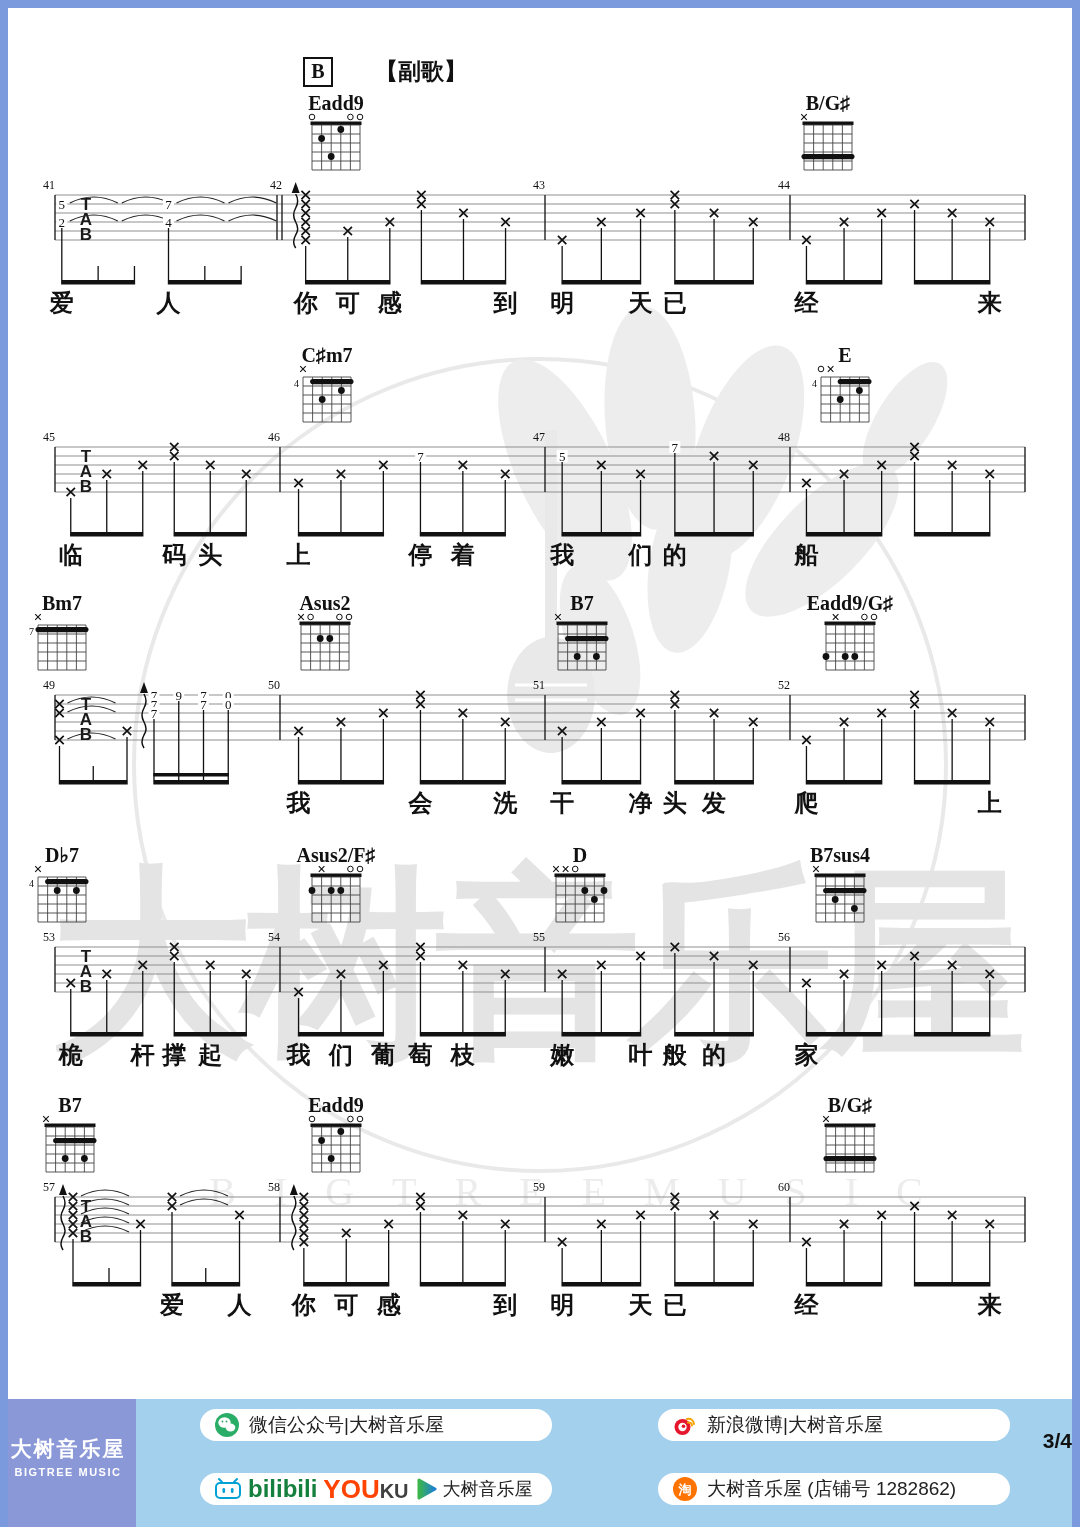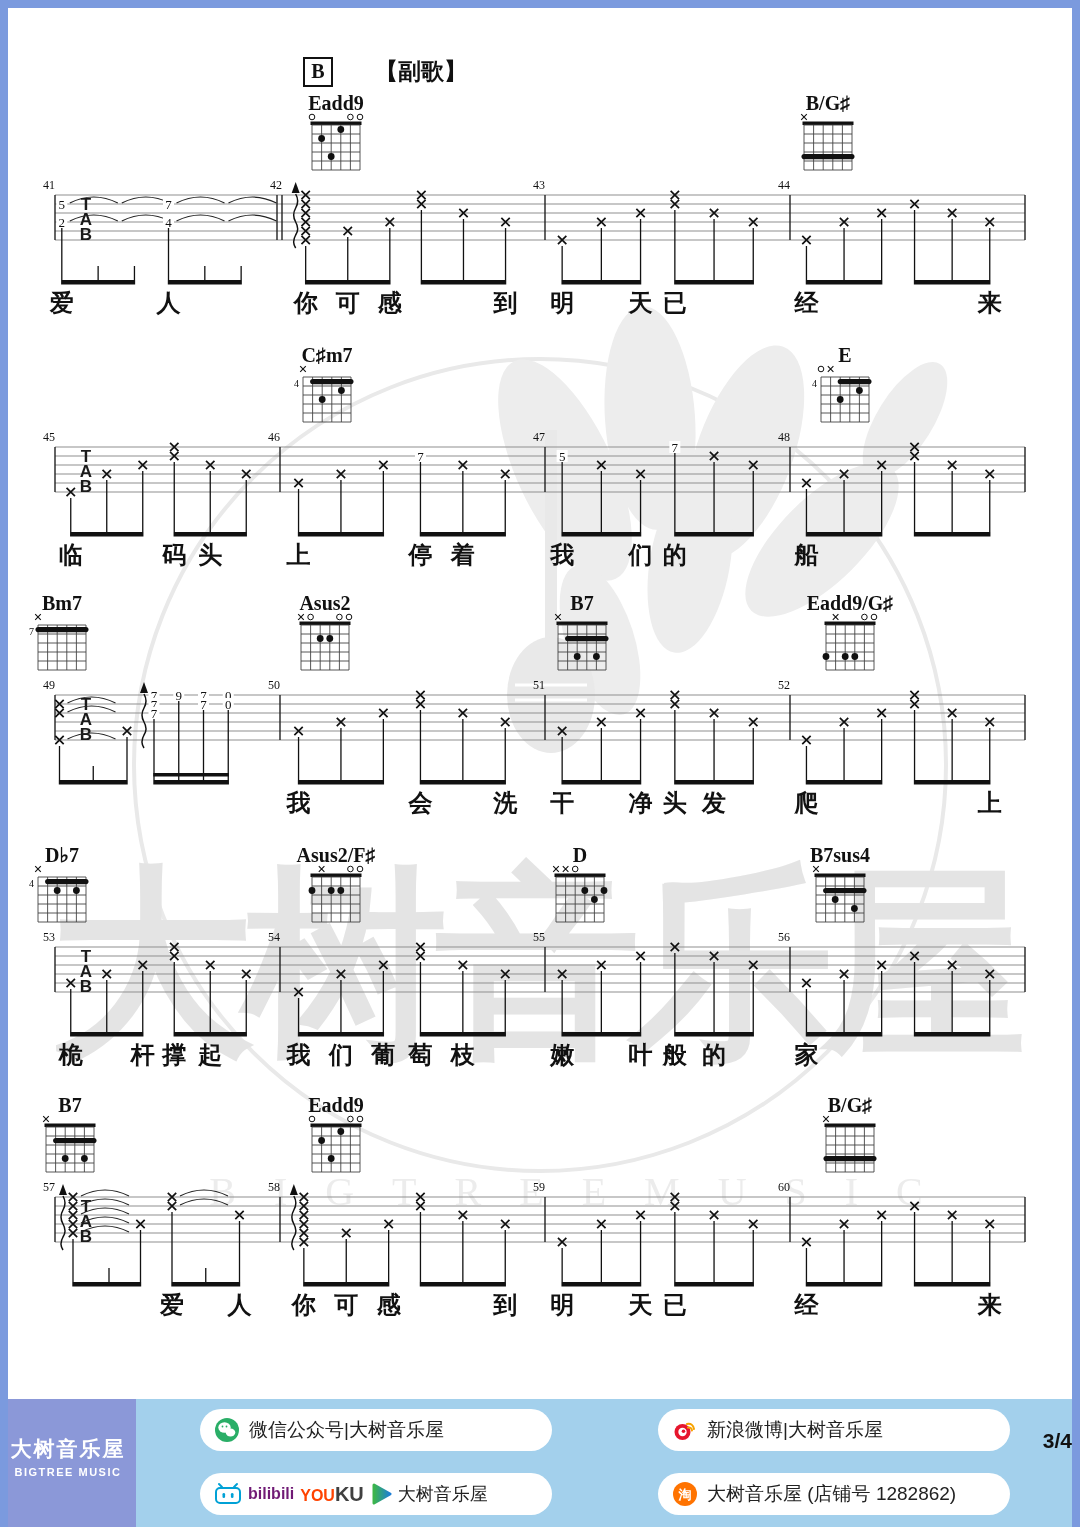--- a/index.html
+++ b/index.html
@@ -12,28 +12,28 @@
   #watermark,#score{position:absolute;left:0;top:0;}
   #score{z-index:5;}
   #watermark{z-index:1;}
   .section-header{position:absolute;left:303px;top:56px;z-index:6;display:flex;align-items:center;gap:10px;}
   .section-letter{display:inline-flex;align-items:center;justify-content:center;width:26px;height:26px;border:2.5px solid #111;font-family:"Liberation Serif",serif;font-weight:bold;font-size:20px;color:#111;}
   .section-title{font-size:23px;font-weight:bold;color:#111;margin-left:32px;}
   .footer{position:absolute;left:0;top:1399px;width:1080px;height:128px;background:#a3d0ec;z-index:20;}
   .footer-sidebar{position:absolute;left:0;top:0;width:136px;height:128px;background:#8b98d8;color:#fff;text-align:center;}
   .sidebar-cn{margin-top:36px;font-size:21px;font-weight:bold;letter-spacing:2px;}
   .sidebar-en{margin-top:3px;font-size:11px;font-weight:bold;letter-spacing:1.5px;}
-  .pill{position:absolute;height:42px;width:352px;background:#fff;border-radius:21px;display:flex;align-items:center;padding:12px 14px;box-sizing:border-box;gap:9px;font-size:19px;color:#222;}
+  .pill{position:absolute;height:32px;width:352px;background:#fff;border-radius:21px;display:flex;align-items:center;padding:12px 14px;box-sizing:border-box;gap:9px;font-size:19px;color:#222;}
   .pill-1{left:200px;top:10px;}
   .pill-2{left:658px;top:10px;}
   .pill-3{left:200px;top:74px;font-size:18px;gap:6px;}
   .pill-4{left:658px;top:74px;}
   .page-num{position:absolute;right:8px;top:30px;font-size:21px;font-weight:bold;color:#111;}
-  .bili-text{color:#701a75;font-weight:bold;font-size:16px;}
-  .youku-you{color:#ff4300;font-weight:bold;font-size:16px;}
+  .bili-text{color:#15803d;font-weight:bold;font-size:24px;}
+  .youku-you{color:#ff4300;font-weight:bold;font-size:26px;}
   .youku-ku{color:#404040;font-weight:bold;font-size:20px;}
   .icon{flex:0 0 auto;display:inline-flex;}
 </style>
 </head>
 <body>
 
 <div class="page">
   <div class="border-top"></div>
   <div class="border-left"></div>
   <div class="border-right"></div>

